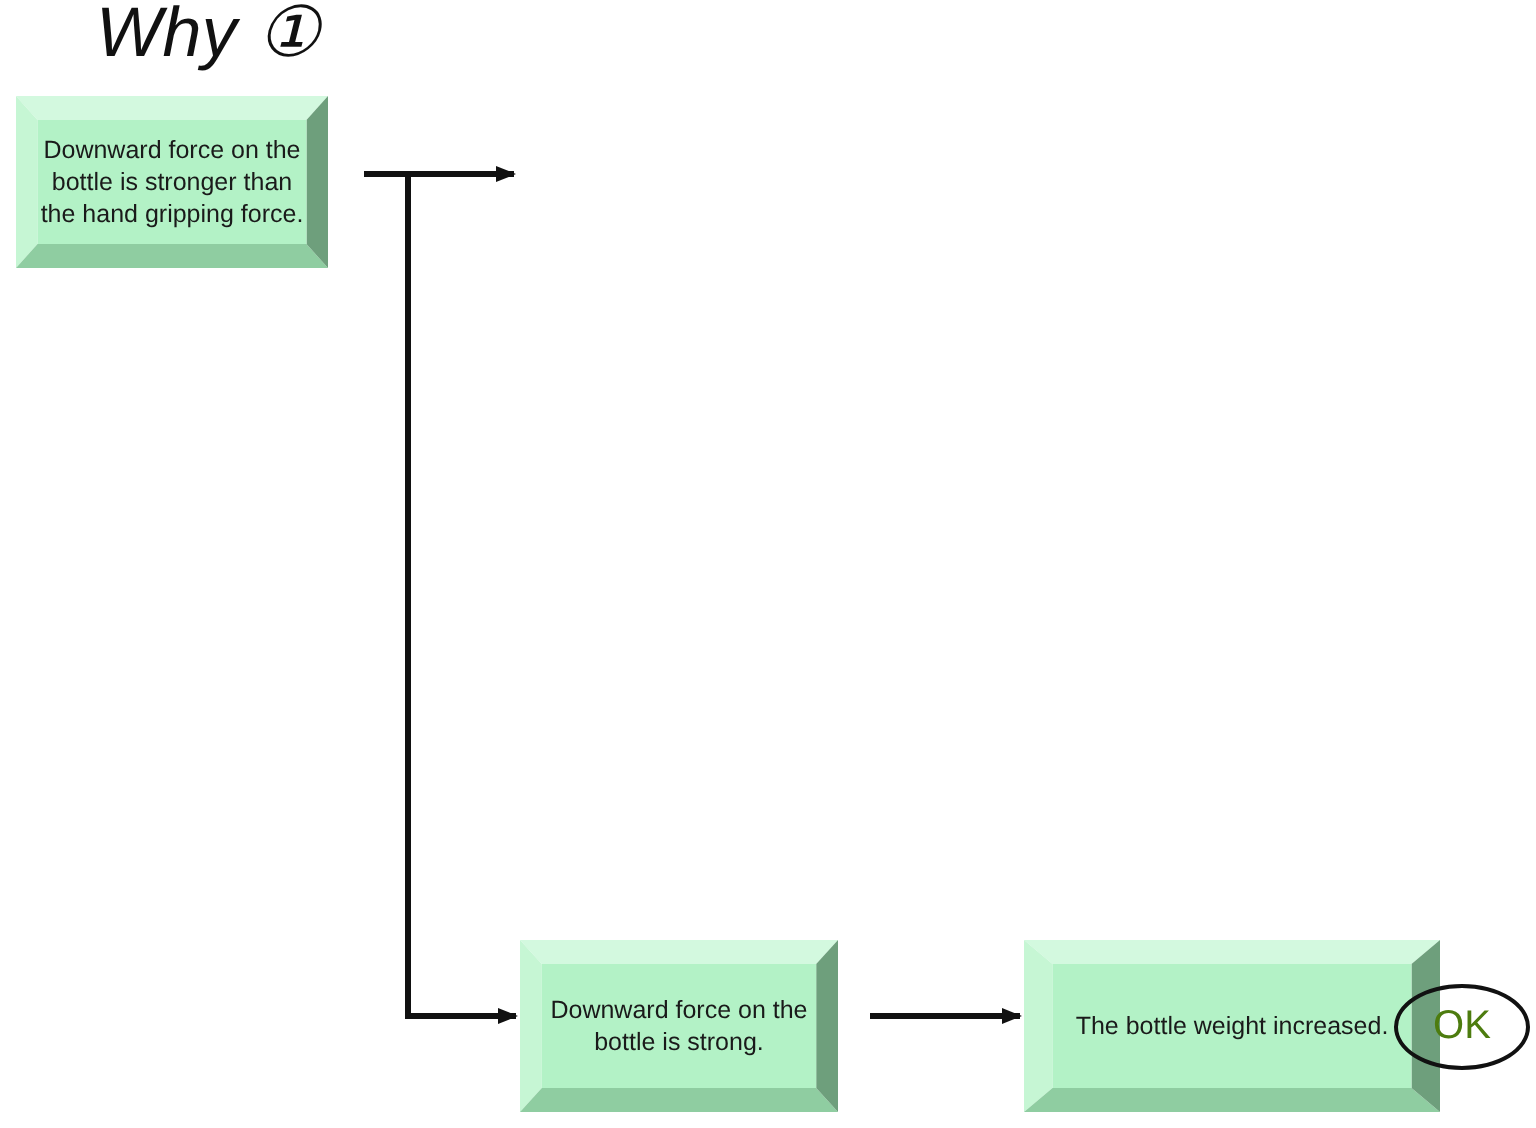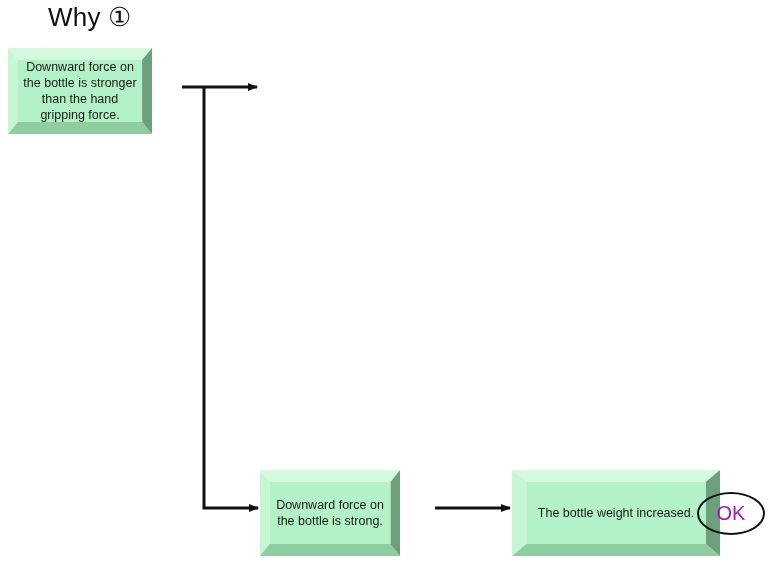--- a/index.html
+++ b/index.html
@@ -1,32 +1,32 @@
 <!DOCTYPE html>
 <html><head>
   <meta charset="utf-8">
   <style>
     html, body { margin: 0; padding: 0; background: #ffffff; }
     body { width: 768px; height: 564px; position: relative; overflow: hidden;
            font-family: "Liberation Sans", sans-serif; }
-    .title { position: absolute; left: 48px; top: 0px; font-size: 26px; color: #111;
-             line-height: 34px; letter-spacing: 0.2px; }
+    .title { position: absolute; left: 48px; top: 0px; font-size: 35px; color: #111;
+             line-height: 34px; letter-spacing: 0.2px; font-style: italic; }
     .box { position: absolute; box-sizing: border-box; }
     .box svg.bevel { position: absolute; left: 0; top: 0; width: 100%; height: 100%; }
     .box .label { position: absolute; left: 12px; right: 12px; top: 12px; bottom: 12px;
                   display: flex; align-items: center; justify-content: center; text-align: center;
                   font-size: 12.5px; line-height: 16px; color: #1a1a1a; }
-    #box1 { left: 8px; top: 48px; width: 144px; height: 86px; }
-    #box2 { left: 260px; top: 470px; width: 140px; height: 86px; }
+    #box1 { left: 8px; top: 48px; width: 156px; height: 86px; }
+    #box2 { left: 260px; top: 470px; width: 159px; height: 86px; }
     #box3 { left: 512px; top: 470px; width: 208px; height: 86px; }
     svg.connectors { position: absolute; left: 0; top: 0; width: 768px; height: 564px; }
     .ok { position: absolute; left: 697px; top: 492px; width: 68px; height: 43px;
           box-sizing: border-box; border: 2.5px solid #111; border-radius: 50%;
           display: flex; align-items: center; justify-content: center;
-          font-size: 20px; color: #a21caf; }
+          font-size: 20px; color: #4d7c0f; }
   </style>
 </head>
 <body>
 
 <div class="title">Why ①</div>
 
 <svg class="connectors" viewBox="0 0 768 564">
   <defs>
     <marker id="arrowhead" markerWidth="10" markerHeight="8" refX="9" refY="4" orient="auto" markerUnits="userSpaceOnUse">
       <polygon points="0,0 10,4 0,8" fill="#111"></polygon>

